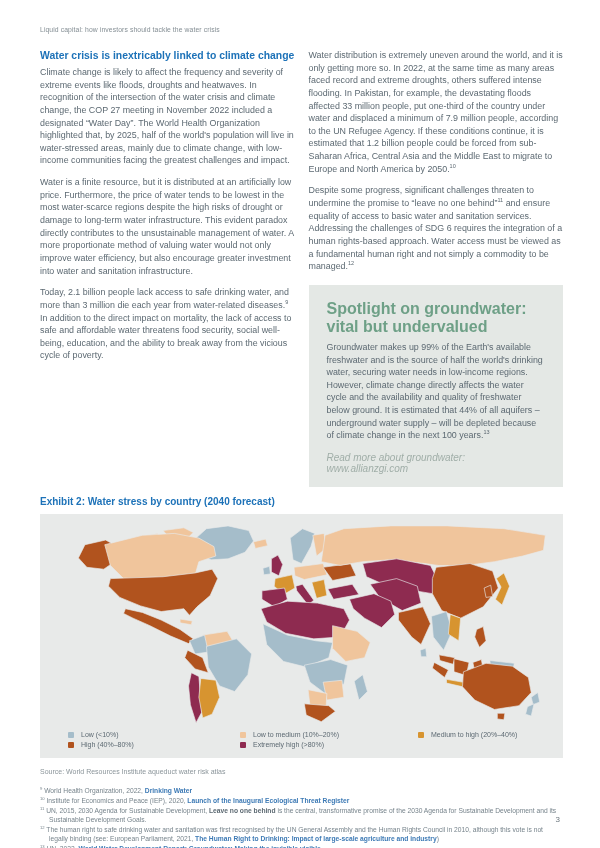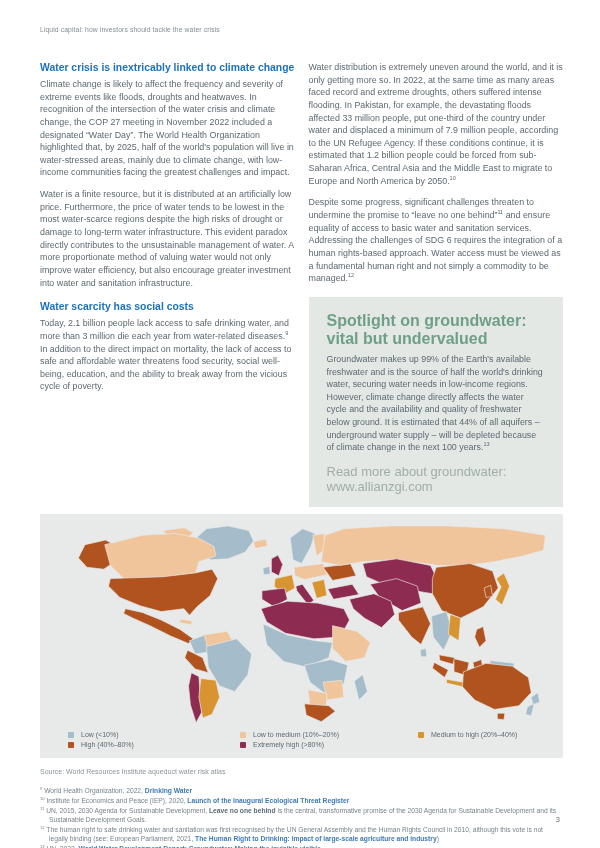--- a/index.html
+++ b/index.html
@@ -2,32 +2,32 @@
 <html><head>
 <meta charset="utf-8">
 <style>
   * { margin:0; padding:0; box-sizing:border-box; }
   html,body { background:#ffffff; }
   body { width:600px; height:848px; font-family:"Liberation Sans", sans-serif; color:#5c6972; position:relative; overflow:hidden; }
   .page { position:absolute; inset:0; padding:26px 37px 0 40px; }
 
   .doc-header { font-size:6.8px; color:#848e94; letter-spacing:.1px; }
 
-  .cols { display:flex; gap:14px; margin-top:28px;justify-content:center; }
+  .cols { display:flex; gap:14px; margin-top:16px;justify-content:center; }
   .col { width:50%; }
 
   h2 { font-size:10.4px; font-weight:bold; color:#1d72b8; margin:11px 0 4px; line-height:1.25; }
   .col h2:first-child { margin-top:0; }
   p.body { font-size:8.9px; line-height:1.42; color:#5c6972; margin-bottom:9px; text-align:left; }
   sup { font-size:0.62em; line-height:0; }
 
   .spotlight { background:#e4e8e5; padding:15px 18px 13px; margin-top:12px; }
   .spotlight h3 { font-size:16px; font-weight:bold; color:#6ea087; margin-bottom:5px; }
   .spotlight p.body { margin-bottom:10px; }
-  .read-more { font-size:13px; color:#a0aea8; }
+  .read-more { font-size:10px; color:#a0aea8;font-style:italic; }
 
   .exhibit-title { font-size:10px; font-weight:bold; color:#1d72b8; margin-top:9px; }
 
   .map-panel { background:#e8eae9; margin-top:7px; padding:10px 12px 8px; }
   .map-panel svg { display:block; width:100%; height:auto; }
   .map-panel svg path { stroke:#e8eae9; stroke-width:0.7; }
 
   .legend { display:grid; grid-template-columns:172px 178px auto; row-gap:3px; padding:6px 0 2px 16px; }
   .legend-item { display:flex; align-items:center; font-size:7px; color:#5c6972; }
   .legend-swatch { width:6px; height:6px; border-radius:1px; margin-right:7px; flex:0 0 auto; }
@@ -48,37 +48,37 @@
 
   <div class="doc-header">Liquid capital: how investors should tackle the water crisis</div>
 
   <div class="cols">
     <div class="col">
       <h2>Water crisis is inextricably linked to climate change</h2>
       <p class="body">Climate change is likely to affect the frequency and severity of extreme events like floods, droughts and heatwaves. In recognition of the intersection of the water crisis and climate change, the COP 27 meeting in November 2022 included a designated “Water Day”. The World Health Organization highlighted that, by 2025, half of the world's population will live in water-stressed areas, mainly due to climate change, with low-income communities facing the greatest challenges and impact.</p>
 
       <p class="body">Water is a finite resource, but it is distributed at an artificially low price. Furthermore, the price of water tends to be lowest in the most water-scarce regions despite the high risks of drought or damage to long-term water infrastructure. This evident paradox directly contributes to the unsustainable management of water. A more proportionate method of valuing water would not only improve water efficiency, but also encourage greater investment into water and sanitation infrastructure.</p>
 
-      <h2>Water scarcity has social costs</h2>
       <p class="body"><span>Today, 2.1 billion people lack access to safe drinking water, and more than 3 million die each year from water-related diseases.</span><sup>9</sup><span> In addition to the direct impact on mortality, the lack of access to safe and affordable water threatens food security, social well-being, education, and the ability to break away from the vicious cycle of poverty.</span></p>
     </div>
 
     <div class="col">
       <p class="body"><span>Water distribution is extremely uneven around the world, and it is only getting more so. In 2022, at the same time as many areas faced record and extreme droughts, others suffered intense flooding. In Pakistan, for example, the devastating floods affected 33 million people, put one-third of the country under water and displaced a minimum of 7.9 million people, according to the UN Refugee Agency. If these conditions continue, it is estimated that 1.2 billion people could be forced from sub-Saharan Africa, Central Asia and the Middle East to migrate to Europe and North America by 2050.</span><sup>10</sup></p>
 
       <p class="body"><span>Despite some progress, significant challenges threaten to undermine the promise to “leave no one behind”</span><sup>11</sup><span> and ensure equality of access to basic water and sanitation services. Addressing the challenges of SDG 6 requires the integration of a human rights-based approach. Water access must be viewed as a fundamental human right and not simply a commodity to be managed.</span><sup>12</sup></p>
 
       <div class="spotlight">
         <h3>Spotlight on groundwater: vital but undervalued</h3>
         <p class="body"><span>Groundwater makes up 99% of the Earth's available freshwater and is the source of half the world's drinking water, securing water needs in low-income regions. However, climate change directly affects the water cycle and the availability and quality of freshwater below ground. It is estimated that 44% of all aquifers – underground water supply – will be depleted because of climate change in the next 100 years.</span><sup>13</sup></p>
         <div class="read-more">Read more about groundwater: www.allianzgi.com</div>
       </div>
     </div>
   </div>
 
+  <div class="exhibit-title">Exhibit 2: Water stress by country (2040 forecast)</div>
 
   <div class="map-panel">
     <svg viewBox="0 0 530 214">
 
       <path d="M158 34L153 15L164 5L187 2L209 7L214 18L205 30L187 37L169 38Z" fill="#a5bdca"></path>
       <path d="M118 7L140 4L150 9L143 16L124 14Z" fill="#f0c59c"></path>
       <path d="M98 13L112 10L116 17L102 20Z" fill="#f0c59c"></path>
       <path d="M28 36L35 22L57 17L71 25L68 39L55 48L37 46Z" fill="#b1531e"></path>
       <path d="M56 22L96 12L130 10L156 15L172 24L174 34L156 40L152 54L118 60L76 58L62 44Z" fill="#f0c59c"></path>
       <path d="M60 66L62 58L118 56L152 52L170 48L176 58L168 76L154 88L146 97L140 90L116 93L94 87L72 78Z" fill="#b1531e"></path>

